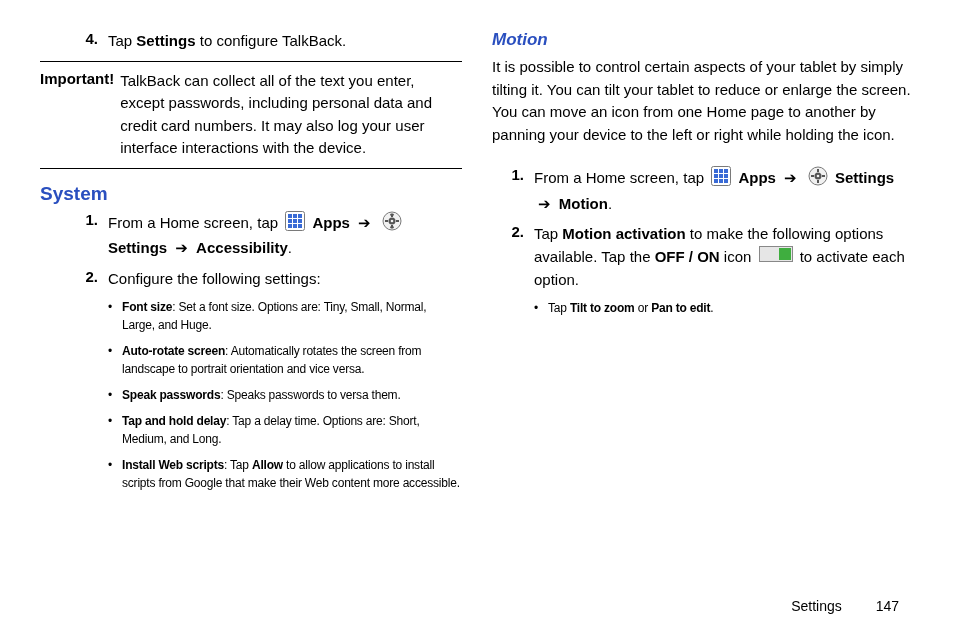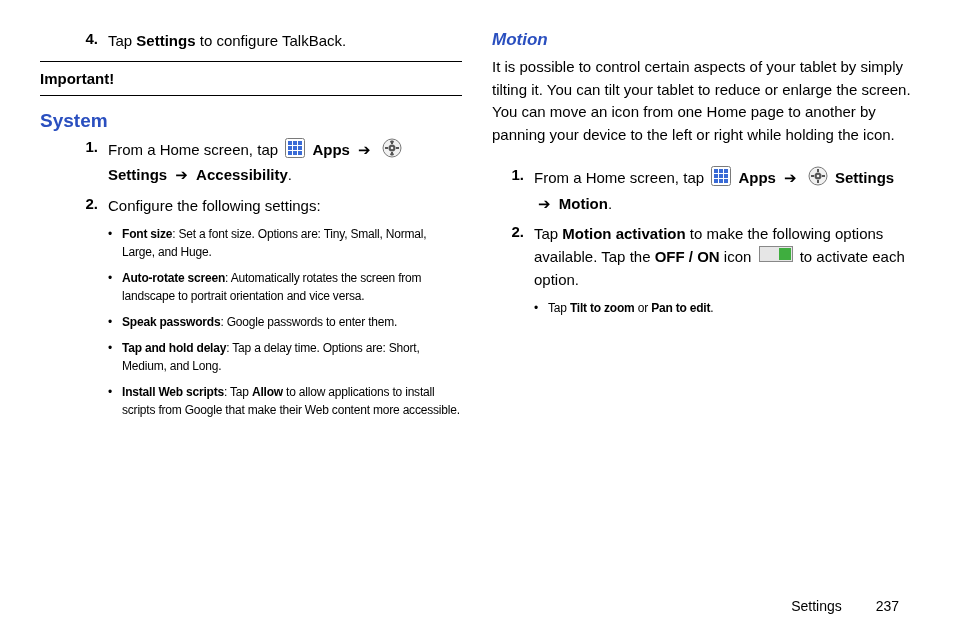--- a/index.html
+++ b/index.html
@@ -129,20 +129,21 @@
         <span class="num">4.</span>
         <span class="body">
           <span>Tap </span><span class="bold">Settings</span><span> to configure TalkBack.</span>
         </span>
       </div>
 
       <hr class="rule">
 
       <div class="imp-row">
         <span class="imp-label">Important!</span>
+        <span class="imp-body">TalkBack can collect all of the text you enter, except passwords, including personal data and credit card numbers. It may also log your user interface interactions with the device.</span>
       </div>
 
       <hr class="rule">
 
       <div class="blue-head">System</div>
 
       <div class="num-item indent">
         <span class="num">1.</span>
         <span class="body">
           <span>From a Home screen, tap </span>
@@ -192,21 +193,21 @@
       </div>
 
       <div class="num-item indent">
         <span class="num">2.</span>
         <span class="body">Configure the following settings:</span>
       </div>
 
       <ul class="bullets indent cond" style="margin-left:68px">
         <li><span class="bold">Font size</span><span>: Set a font size. Options are: Tiny, Small, Normal, Large, and Huge.</span></li>
         <li><span class="bold">Auto-rotate screen</span><span>: Automatically rotates the screen from landscape to portrait orientation and vice versa.</span></li>
-        <li><span class="bold">Speak passwords</span><span>: Google passwords to enter them.</span></li>
+        <li><span class="bold">Speak passwords</span><span>: Speaks passwords to versa them.</span></li>
         <li><span class="bold">Tap and hold delay</span><span>: Tap a delay time. Options are: Short, Medium, and Long.</span></li>
         <li><span class="bold">Install Web scripts</span><span>: Tap </span><span class="bold">Allow</span><span> to allow applications to install scripts from Google that make their Web content more accessible.</span></li>
       </ul>
     </div>
 
     <div class="col">
       <div class="blue-head ital">Motion</div>
       <div class="body" style="line-height:1.5; margin-bottom:20px">It is possible to control certain aspects of your tablet by simply tilting it. You can tilt your tablet to reduce or enlarge the screen. You can move an icon from one Home page to another by panning your device to the left or right while holding the icon.</div>
 
       <div class="num-item" style="margin-left:8px">
@@ -271,15 +272,15 @@
       <ul class="bullets cond" style="margin-left:42px">
         <li>
           <span>Tap </span><span class="bold">Tilt to zoom</span><span> or </span><span class="bold">Pan to edit</span><span>.</span>
         </li>
       </ul>
     </div>
   </div>
 
   <div class="footer">
     <span class="sec">Settings</span>
-    <span>237</span>
+    <span>147</span>
   </div>
 </div>
 
 </body></html>

